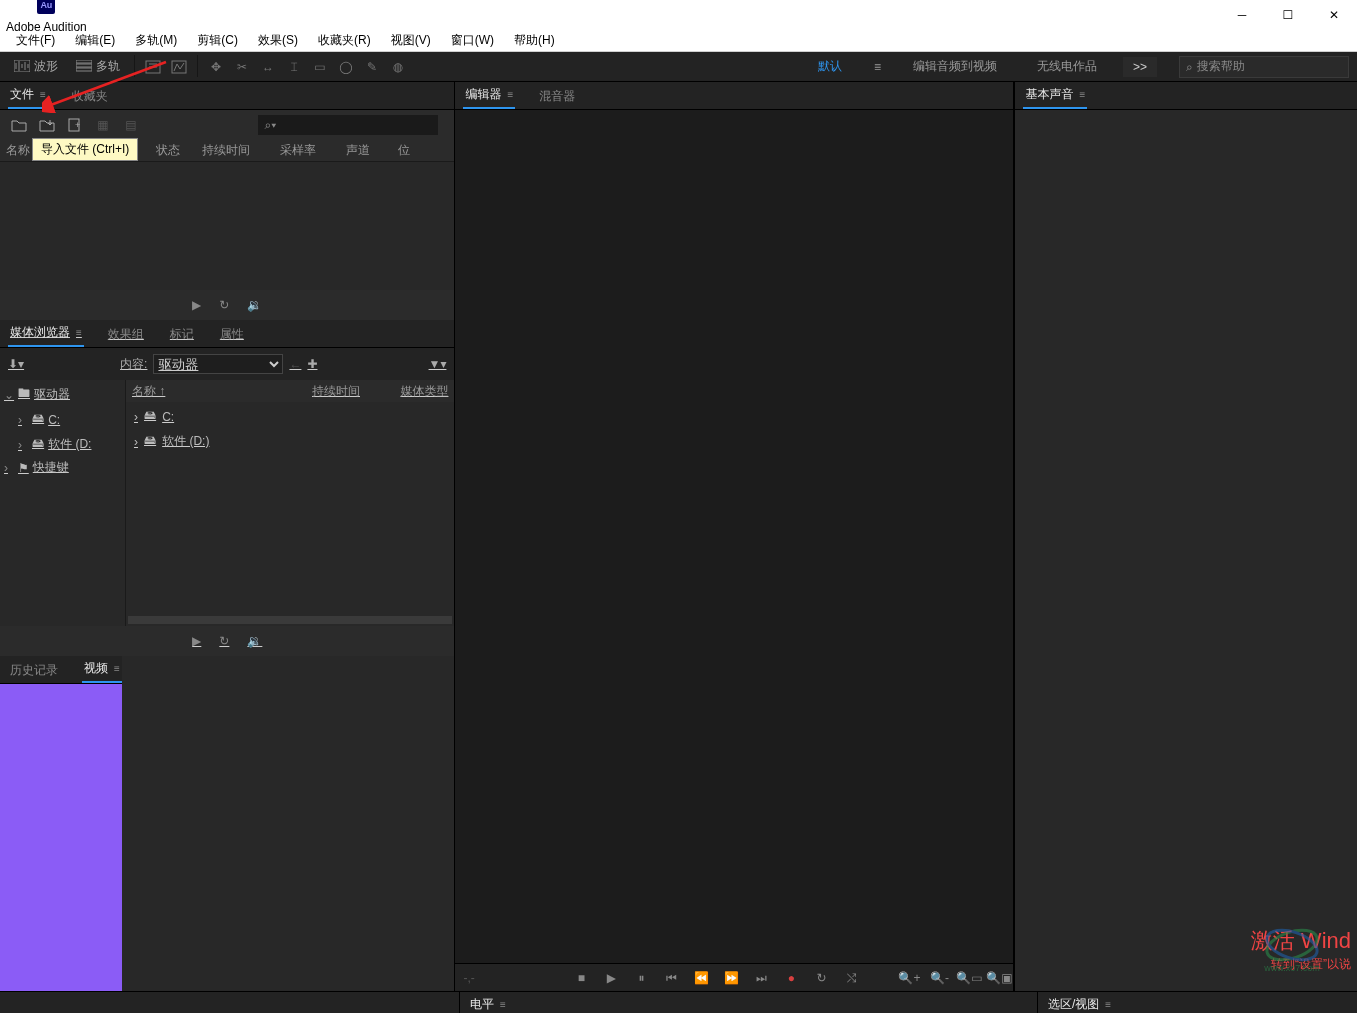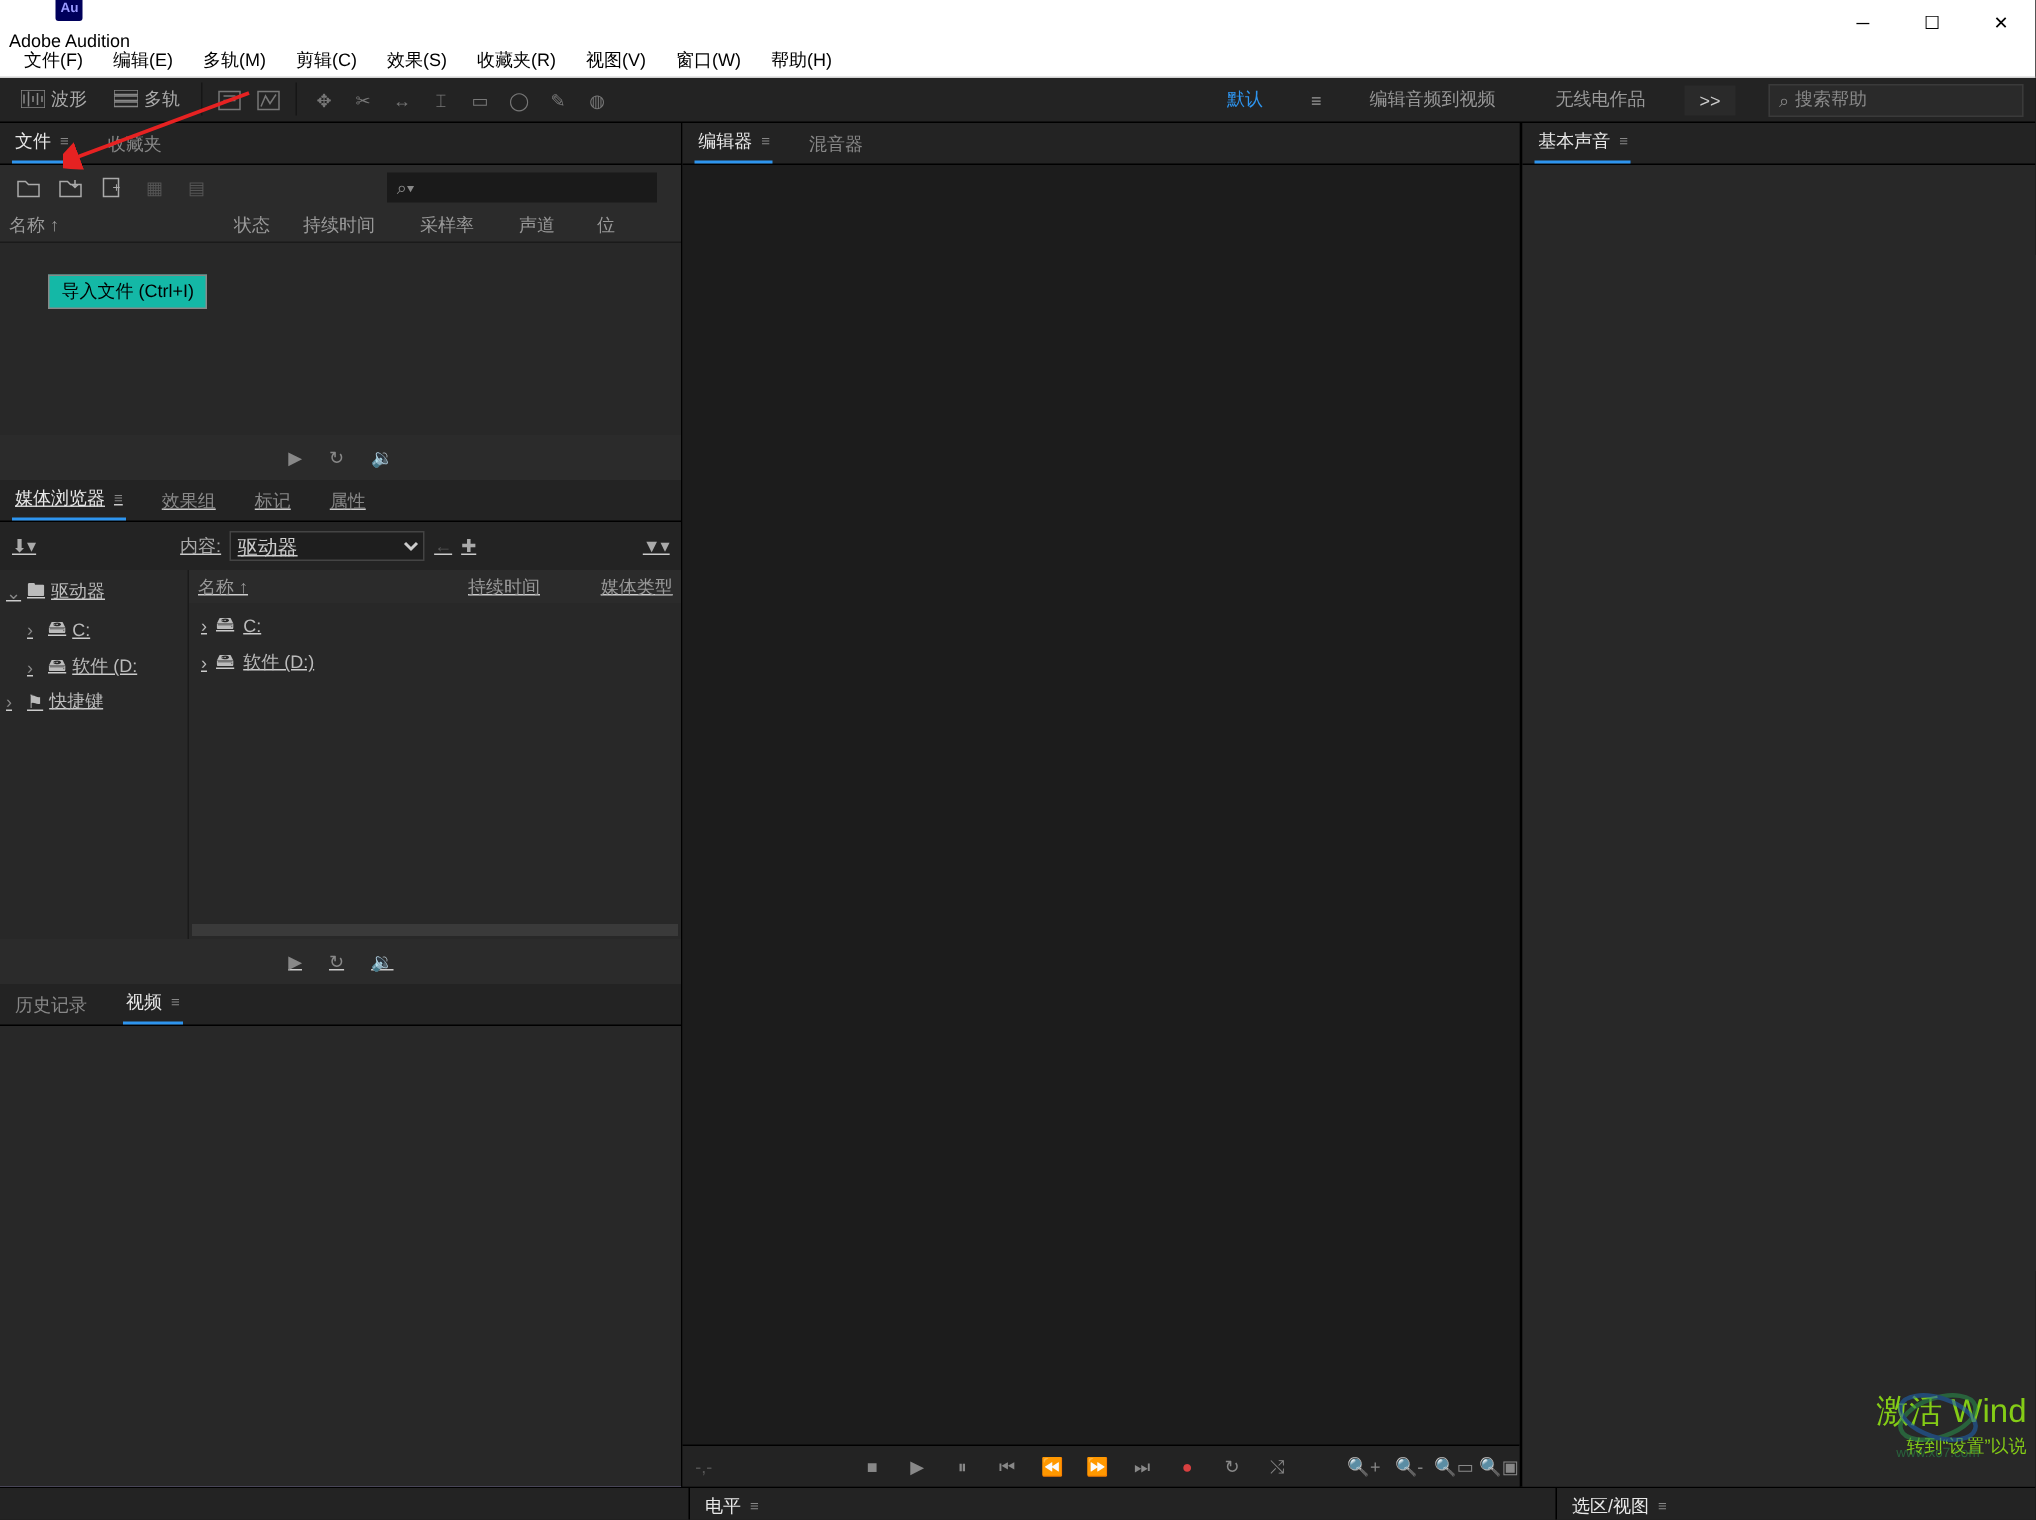--- a/index.html
+++ b/index.html
@@ -26,50 +26,50 @@
 .left-col { width:460px; display:flex; flex-direction:column; border-right:1px solid #000;}
 .panel-tabs { height:28px; background:#232323; display:flex; align-items:flex-end; padding-left:8px; gap:22px; border-bottom:1px solid #000;}
 .panel-tabs.dark-top { padding-top:4px;}
 .ptab { padding:4px 2px; color:#888; display:flex; align-items:center; gap:6px;}
 .ptab.active { color:#e8e8e8; border-bottom:2px solid #2e95ef; }
 .ptab .menu-eq { font-size:10px; color:#888;}
 .files-toolbar { height:30px; background:#2b2b2b; display:flex; align-items:center; gap:6px; padding:0 8px; position:relative;}
 .ftool { width:22px; height:20px; display:flex; align-items:center; justify-content:center; color:#aaa; }
 .ftool.dis { color:#555;}
 .fsearch { flex:0 0 180px; height:20px; background:#1a1a1a; display:flex; align-items:center; padding-left:6px; color:#888; margin-left:auto; margin-right:8px;}
-.tooltip { position:absolute; top:28px; left:32px; background:#14b8a6; color:#000; font-size:12px; padding:2px 8px; border:1px solid #888; z-index:20;margin-top:45px;}
+.tooltip { position:absolute; top:28px; left:32px; background:#fef9c3; color:#000; font-size:12px; padding:2px 8px; border:1px solid #888; z-index:20;}
 .list-header { height:22px; background:#2b2b2b; display:flex; align-items:center; color:#999; border-bottom:1px solid #1a1a1a;}
 .lh-col { padding:0 6px;}
 .files-body { flex:0 0 128px; background:#282828; }
 .play-bar { height:30px; background:#2b2b2b; display:flex; align-items:center; justify-content:center; gap:18px; color:#888;}
 .media-area { flex:0 0 336px; background:#232323; display:flex; flex-direction:column;text-decoration:underline;}
 .media-tools { height:32px; display:flex; align-items:center; gap:6px; padding:0 8px; color:#aaa;}
 .media-body { flex:1; display:flex; background:#282828; }
 .tree-col { width:126px; border-right:1px solid #1a1a1a; padding-top:2px;}
 .tree-row { display:flex; align-items:center; gap:4px; padding:2px 4px; color:#bbb; }
 .tree-row .caret{ width:10px; color:#888;}
 .listing-col { flex:1; display:flex; flex-direction:column;}
 .listing-head { height:22px; display:flex; align-items:center; background:#2b2b2b; color:#999;}
 .listing-body { flex:1; padding-top:2px;}
 .list-row { display:flex; align-items:center; gap:6px; padding:2px 8px; color:#bbb;}
-.hist-panel { flex:1; background:#c4b5fd; display:flex; flex-direction:column;}
+.hist-panel { flex:1; background:#8b5cf6; display:flex; }
 .center-col { flex:1; display:flex; flex-direction:column; border-right:1px solid #000;}
 .editor-body { flex:1; background:#1c1c1c; }
 .transport { height:28px; background:#232323; display:flex; align-items:center; justify-content:center; gap:2px; color:#888; border-top:1px solid #000;}
 .tbtn { width:28px; height:24px; display:flex; align-items:center; justify-content:center; }
 .right-col { width:346px; display:flex; flex-direction:column; background:#232323; border-left:1px solid #000;}
 .right-body { flex:1; background:#282828; padding:8px; }
 .sel-row { color:#6b6b6b; font-style:italic; padding:4px 0;}
 .preset-row { display:flex; gap:6px; margin-top:6px;}
 .preset-row label{color:#888;}
 .preset-row .preset-val{flex:1; background:#252525; height:20px;}
 .bottom-strip { display:flex; height:108px; border-top:1px solid #000;}
 .level-panel { flex:1; background:#232323; display:flex; flex-direction:column;}
 .selview-panel { width:320px; background:#232323; display:flex; flex-direction:column; border-left:1px solid #000;}
-.watermark { position:absolute; right:6px; bottom:40px; color:#84cc16; text-align:right; pointer-events:none;}
+.watermark { position:absolute; right:6px; bottom:40px; color:#ef4444; text-align:right; pointer-events:none;}
 .watermark .big{font-size:22px;}
 .wmlogo { position:absolute; right:30px; bottom:40px; width:70px; height:48px; opacity:.6; pointer-events:none;}
 .arrow-annot { position:absolute; left:42px; top:58px; pointer-events:none; z-index:15;}
 .chevbox{ width:34px; height:20px; background:#2a2a2a; display:inline-flex; align-items:center; justify-content:center; color:#ccc;}
 select{background:#1e1e1e; color:#ccc; border:1px solid #444; height:20px;}
 </style>
 </head>
 <body>
 
 <div class="titlebar">

